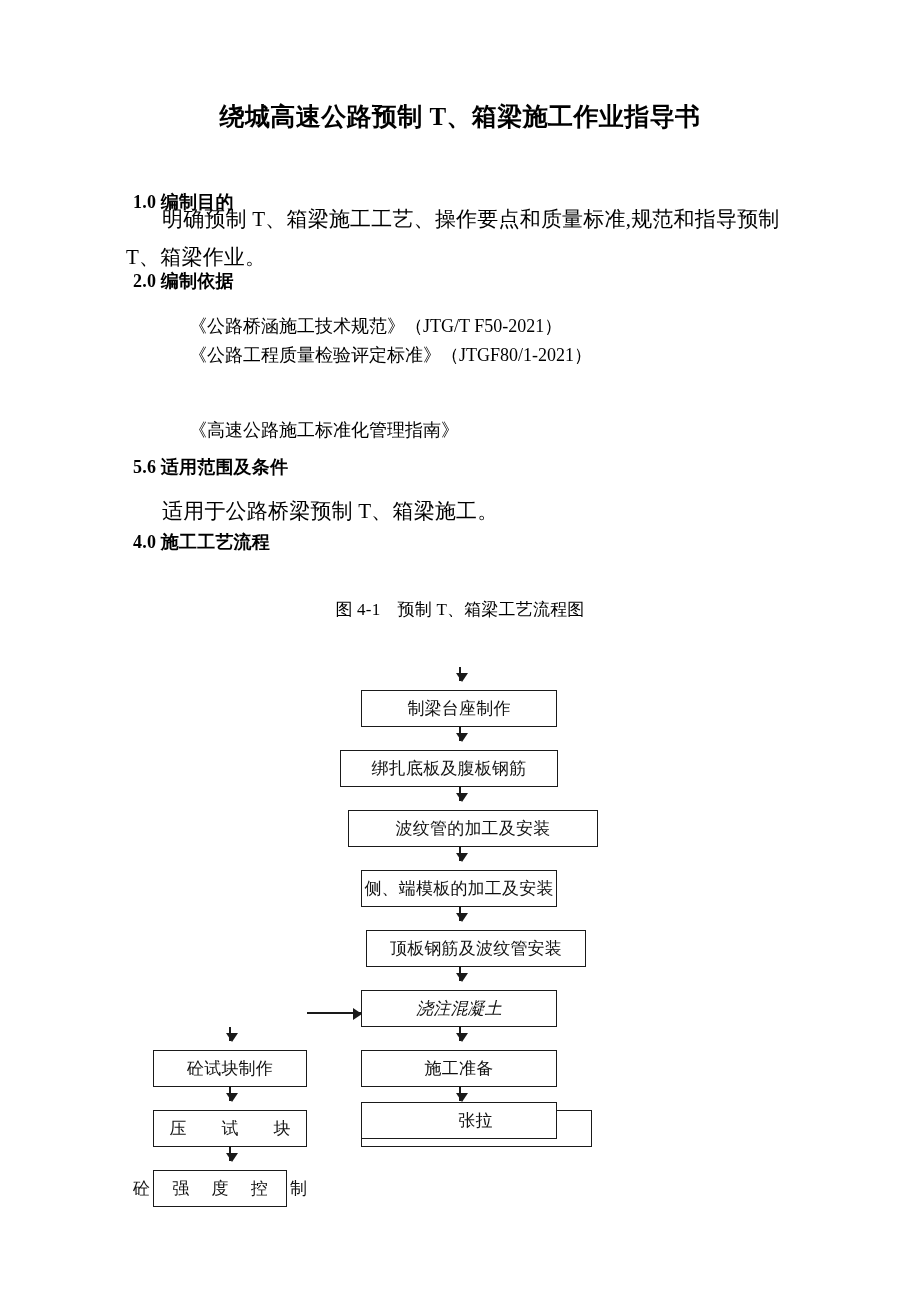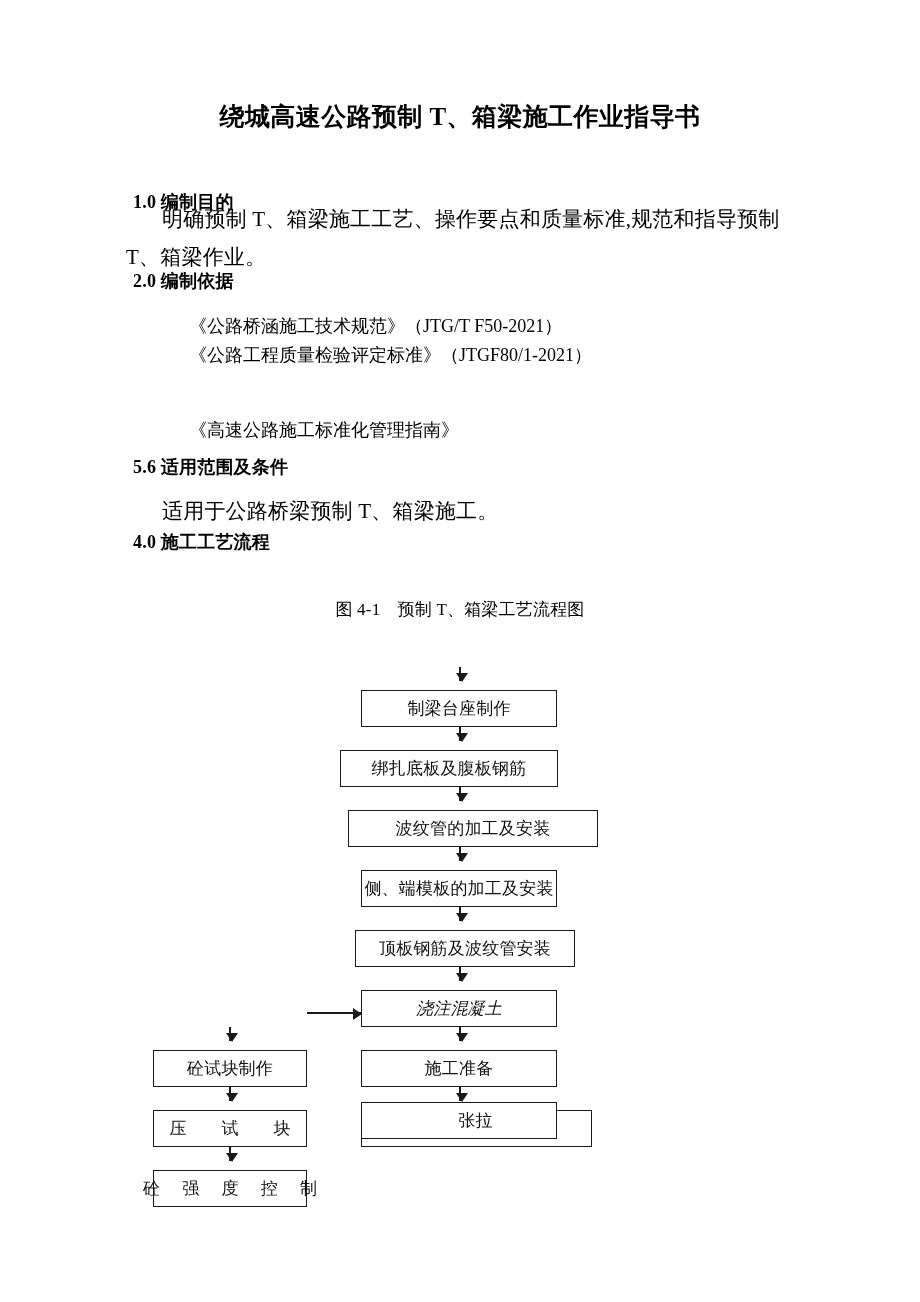--- a/index.html
+++ b/index.html
@@ -166,21 +166,21 @@
 
 
     <div class="node" style="left:361px; top:690px; width:196px; height:37px;">制梁台座制作</div>
 
     <div class="node" style="left:340px; top:750px; width:218px; height:37px;">绑扎底板及腹板钢筋</div>
 
     <div class="node" style="left:348px; top:810px; width:250px; height:37px;">波纹管的加工及安装</div>
 
     <div class="node" style="left:361px; top:870px; width:196px; height:37px;">侧、端模板的加工及安装</div>
 
-    <div class="node" style="left:355px; top:930px; width:220px; height:37px;">顶板钢筋及波纹管安装</div>
+    <div class="node" style="left:366px; top:930px; width:220px; height:37px;">顶板钢筋及波纹管安装</div>
 
     <div class="node" style="left:361px; top:990px; width:196px; height:37px;font-style:italic;">浇注混凝土</div>
 
     <div class="node" style="left:361px; top:1050px; width:196px; height:37px;">施工准备</div>
 
     <div class="node" style="left:361px; top:1110px; width:231px; height:37px;">钢绞线的加工及穿束</div>
 
     <div class="node" style="left:361px; top:1102px; width:196px; height:37px;padding-left:33px;">张拉</div>
 
     <div class="varrow" style="left:459px; top:667px; height:14px;"></div>
@@ -190,21 +190,21 @@
     <div class="varrow" style="left:459px; top:907px; height:14px;"></div>
     <div class="varrow" style="left:459px; top:967px; height:14px;"></div>
     <div class="varrow" style="left:459px; top:1027px; height:14px;"></div>
     <div class="varrow" style="left:459px; top:1087px; height:14px;"></div>
 
 
     <div class="node" style="left:153px; top:1050px; width:154px; height:37px;">砼试块制作</div>
 
     <div class="node spaced" style="left:153px; top:1110px; width:154px; height:37px;">压　试　块</div>
 
-    <div class="node spaced" style="left:153px; top:1170px; width:154px; height:37px;">砼 强 度 控 制</div>
+    <div class="node spaced" style="left:153px; top:1170px; width:134px; height:37px;">砼 强 度 控 制</div>
 
     <div class="varrow" style="left:229px; top:1027px; height:14px;"></div>
     <div class="varrow" style="left:229px; top:1087px; height:14px;"></div>
     <div class="varrow" style="left:229px; top:1147px; height:14px;"></div>
 
     <div class="harrow" style="left:307px; top:1012px; width:54px;"></div>
 
   </div>
 
 </div>

